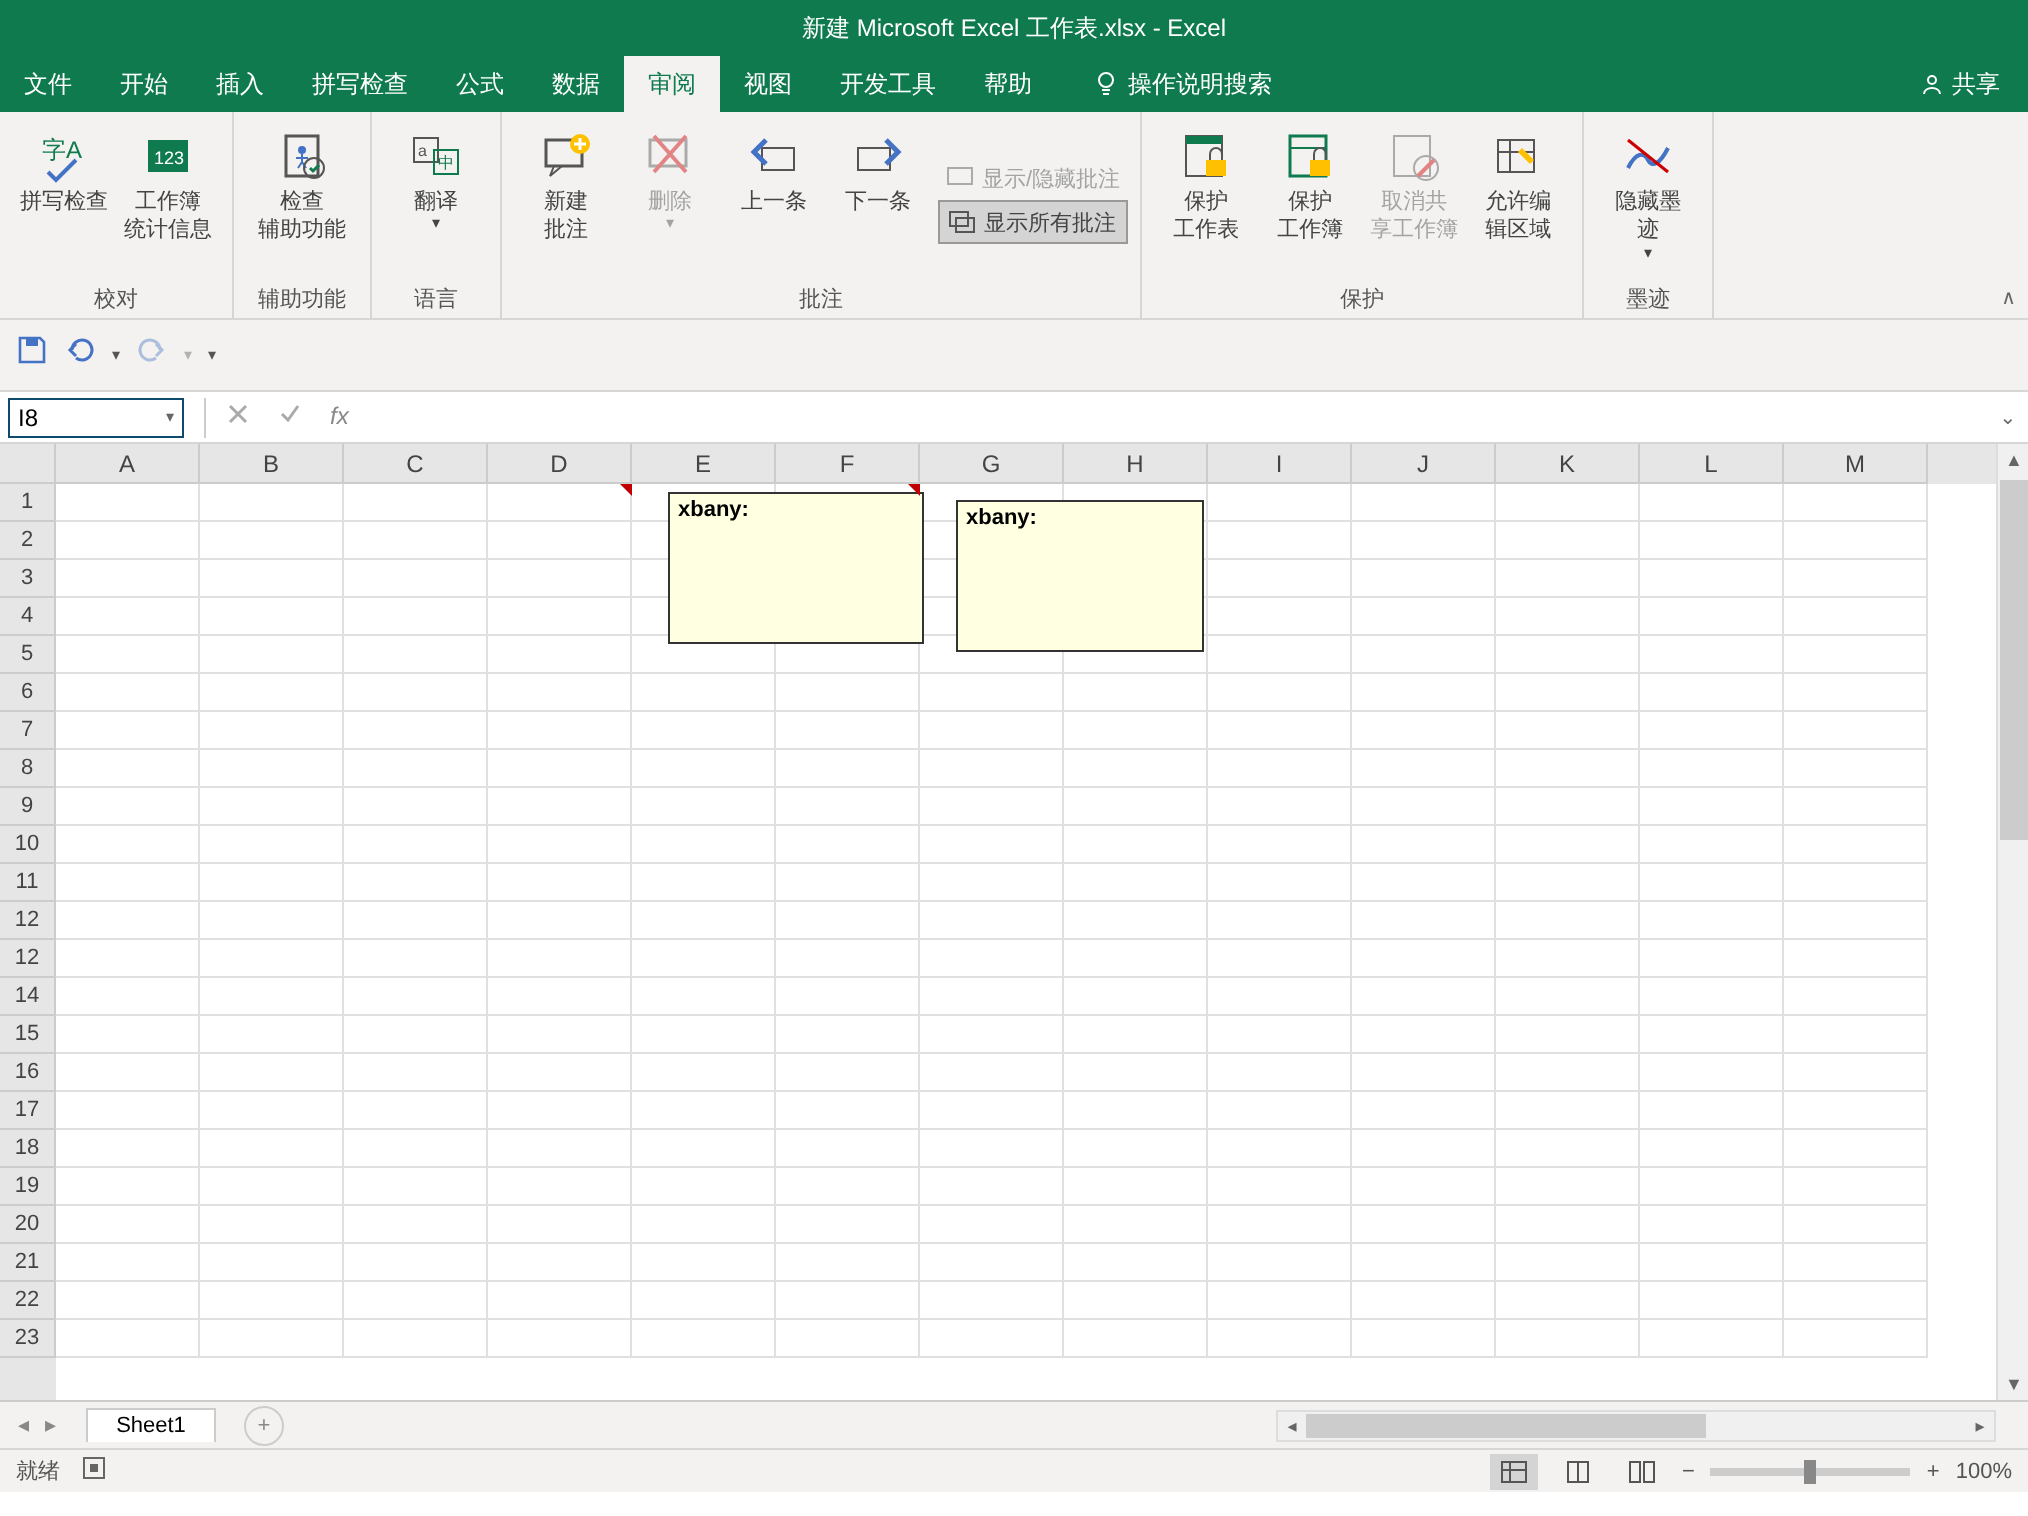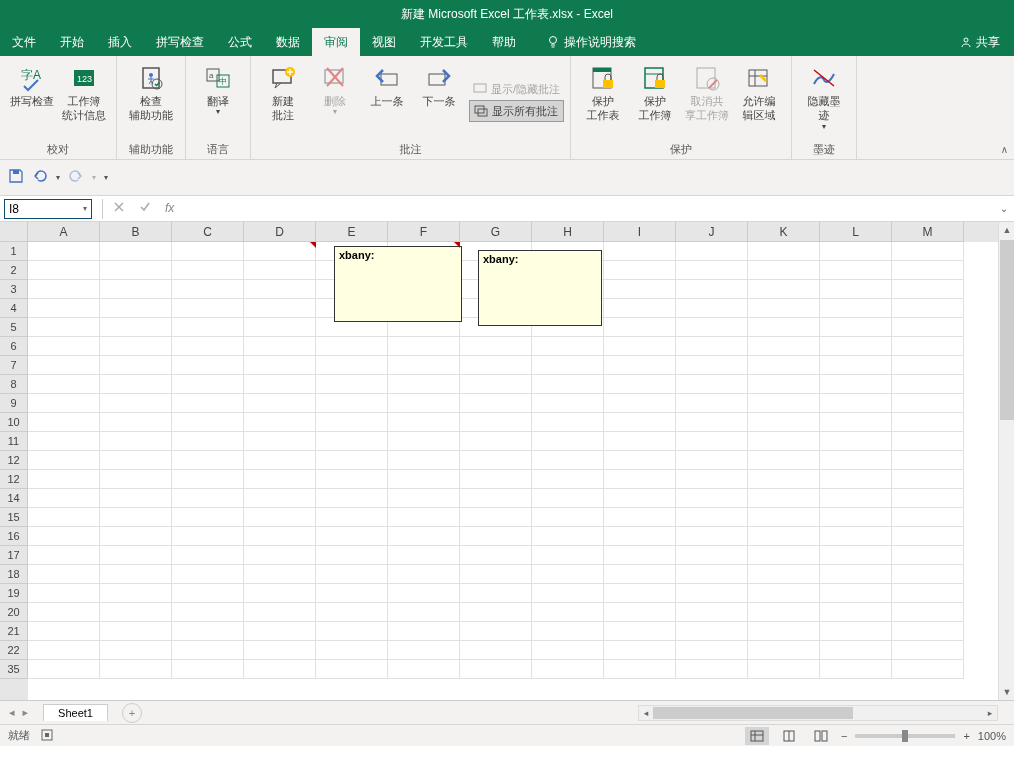--- a/index.html
+++ b/index.html
@@ -391,21 +391,21 @@
       <div class="row-h">12</div>
       <div class="row-h">14</div>
       <div class="row-h">15</div>
       <div class="row-h">16</div>
       <div class="row-h">17</div>
       <div class="row-h">18</div>
       <div class="row-h">19</div>
       <div class="row-h">20</div>
       <div class="row-h">21</div>
       <div class="row-h">22</div>
-      <div class="row-h">35</div>
+      <div class="row-h">23</div>
     </div>
   <div class="cells" id="cells">
       <div class="cell-row">
         <div class="cell" style="width: 72px;"></div>
         <div class="cell" style="width: 72px;"></div>
         <div class="cell" style="width: 72px;"></div>
         <div class="cell" style="width: 72px;"></div>
         <div class="cell" style="width: 72px;"></div>
         <div class="cell" style="width: 72px;"></div>
         <div class="cell" style="width: 72px;"></div>

